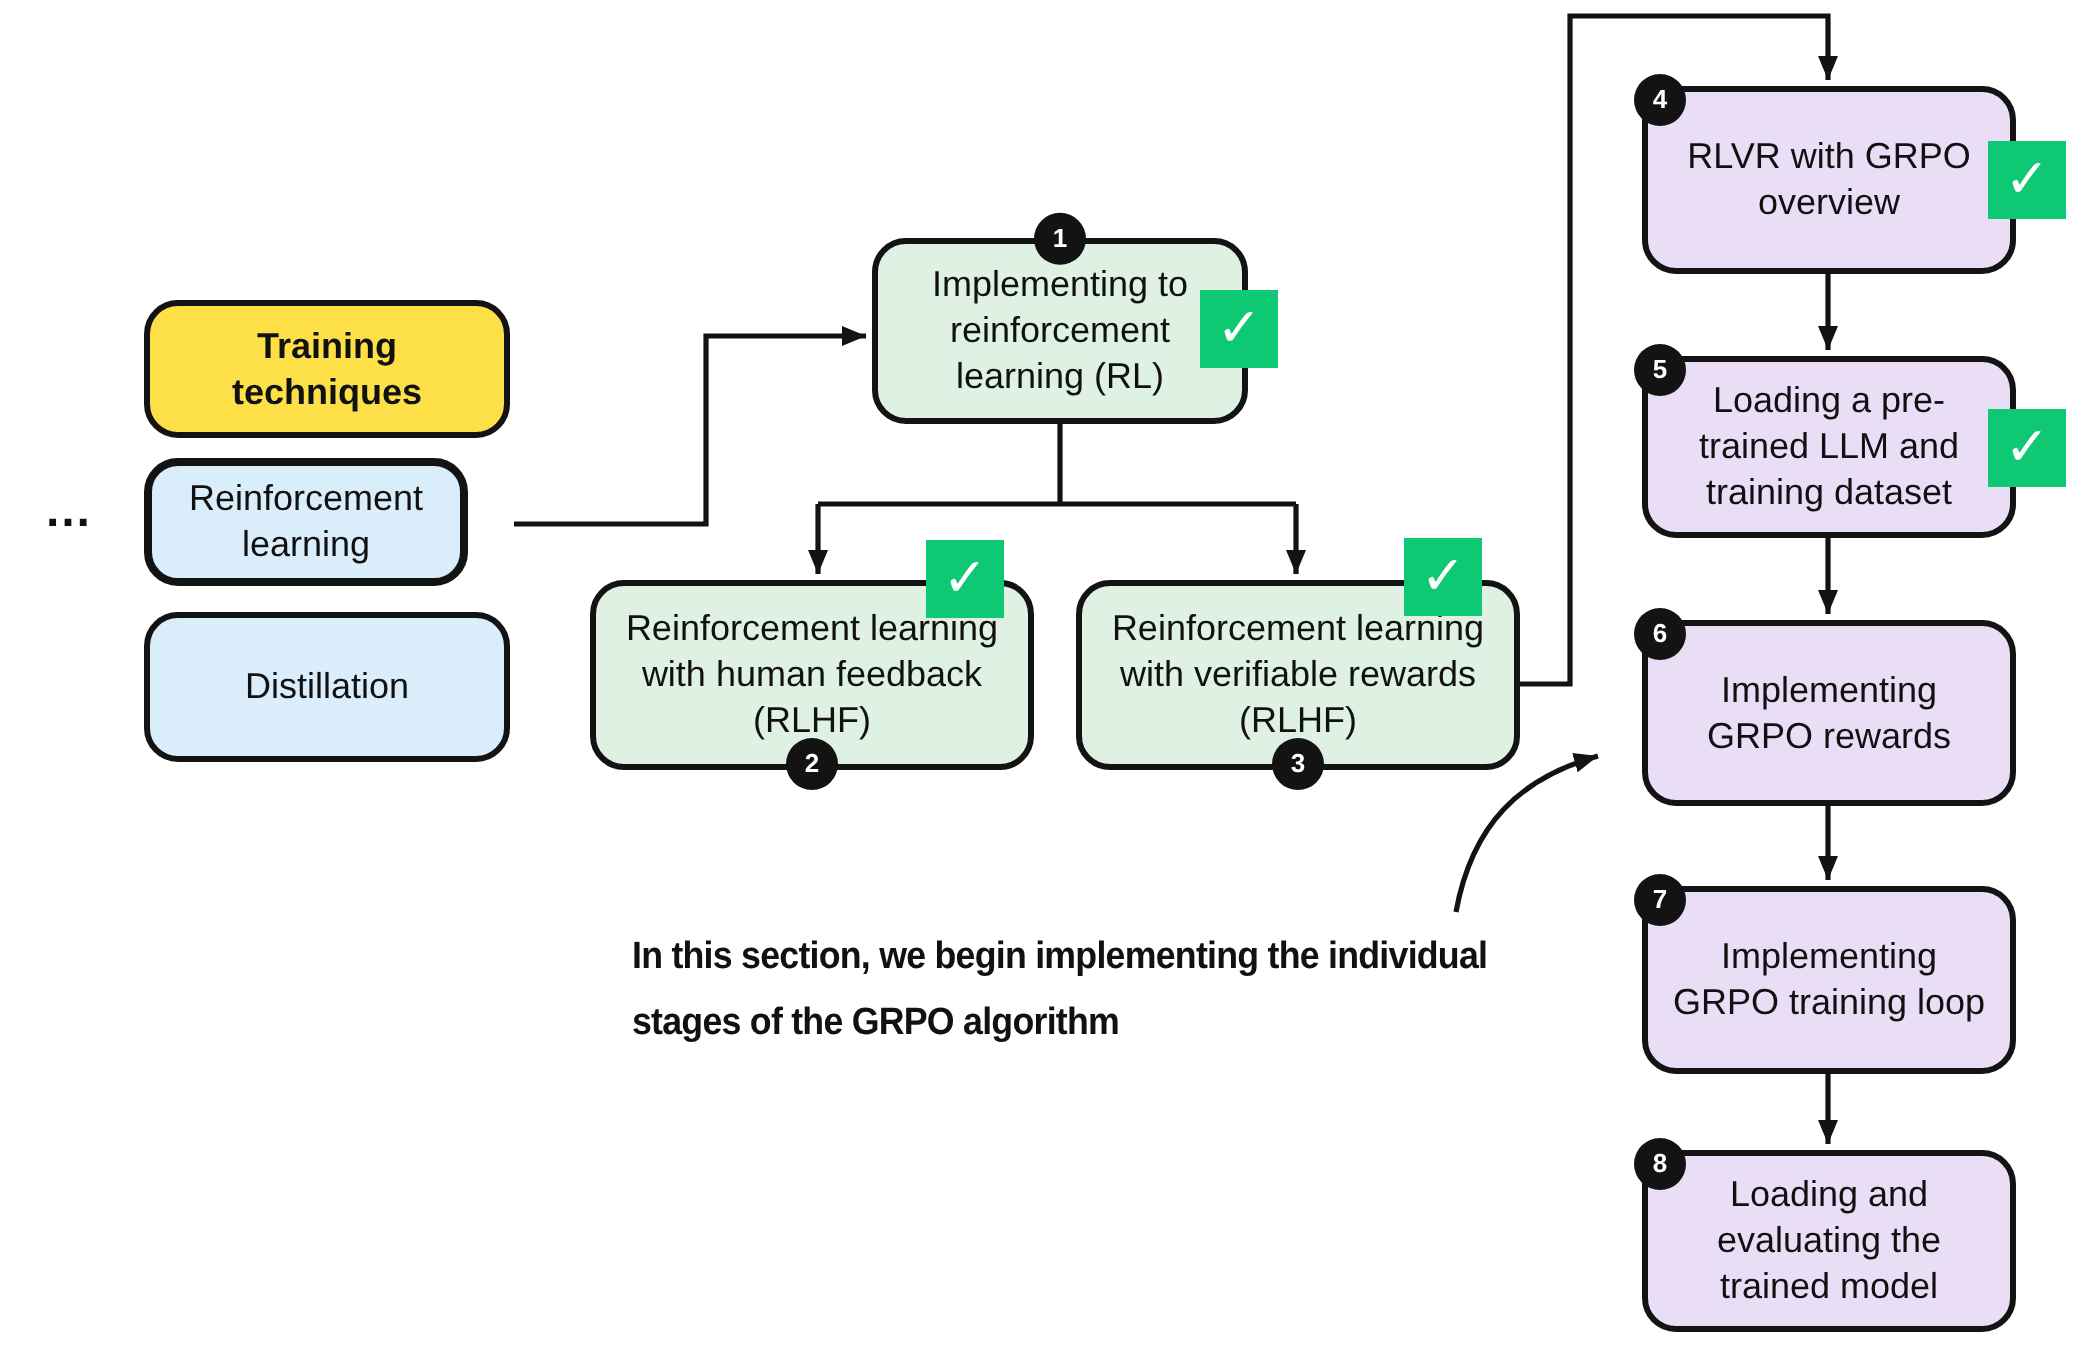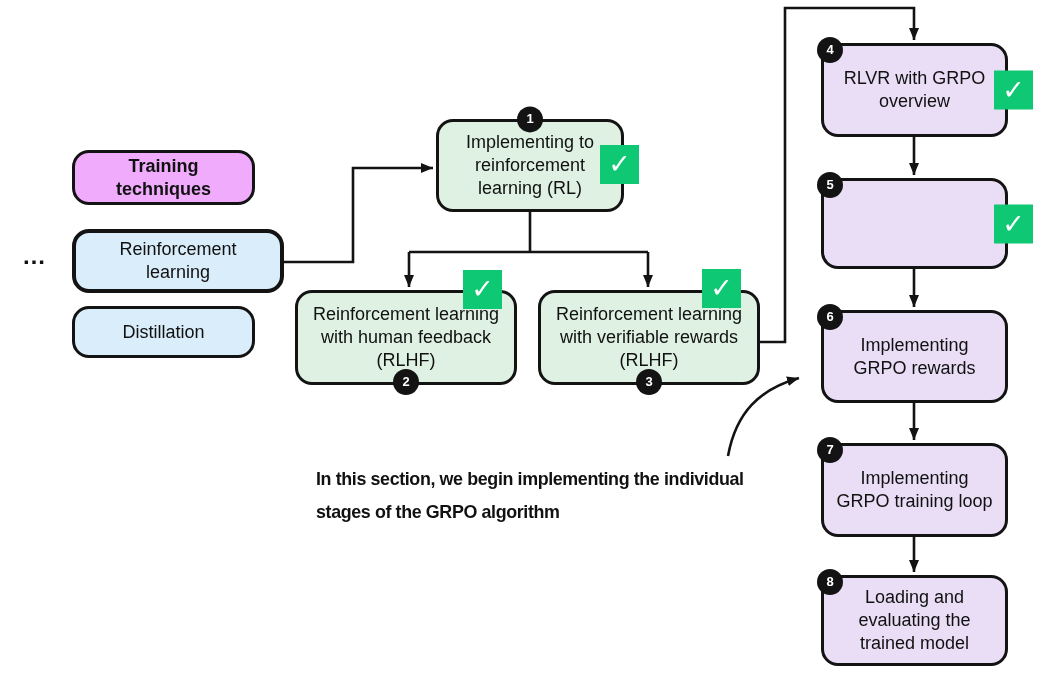--- a/index.html
+++ b/index.html
@@ -56,27 +56,27 @@
       <path d="M914,137 V175" marker-end="url(#arrow)"></path>
       <path d="M914,269 V307" marker-end="url(#arrow)"></path>
       <path d="M914,403 V440" marker-end="url(#arrow)"></path>
       <path d="M914,537 V572" marker-end="url(#arrow)"></path>
       <path d="M728,456 C736,412 760,389 799,378" marker-end="url(#arrow)"></path>
     </g>
   </svg>
 
   <div class="ellipsis" style="left:22px;top:242px;">…</div>
 
-  <div class="box blue" style="left:72px;top:150px;width:183px;height:55px;background:#f0abfc;">
+  <div class="box blue" style="left:72px;top:150px;width:183px;height:69px;background:#fde047;">
     <span>Training techniques</span>
   </div>
-  <div class="box emph" style="left:72px;top:229px;width:212px;height:64px;background:#d9edfb;">
+  <div class="box emph" style="left:72px;top:229px;width:162px;height:64px;background:#d9edfb;">
     <span>Reinforcement learning</span>
   </div>
-  <div class="box" style="left:72px;top:306px;width:183px;height:52px;background:#d9edfb;">
+  <div class="box" style="left:72px;top:306px;width:183px;height:75px;background:#d9edfb;">
     <span>Distillation</span>
   </div>
 
   <div class="box" style="left:436px;top:119px;width:188px;height:93px;background:#def1e2;">
     <span class="badge top-center">1</span>
     <span>Implementing to reinforcement learning (RL)</span>
     <span class="check" style="right:-18px;top:23px;background:#0ec873;">✓</span>
   </div>
 
   <div class="box" style="left:295px;top:290px;width:222px;height:95px;background:#def1e2;">
@@ -92,20 +92,21 @@
   </div>
 
   <div class="box" style="left:821px;top:43px;width:187px;height:94px;background:#e9def6;">
     <span class="badge top-left">4</span>
     <span>RLVR with GRPO overview</span>
     <span class="check" style="right:-28px;top:50%;transform:translateY(-50%);background:#0ec873;">✓</span>
   </div>
 
   <div class="box" style="left:821px;top:178px;width:187px;height:91px;background:#e9def6;">
     <span class="badge top-left">5</span>
+    <span>Loading a pre-trained LLM and training dataset</span>
     <span class="check" style="right:-28px;top:50%;transform:translateY(-50%);background:#0ec873;">✓</span>
   </div>
 
   <div class="box" style="left:821px;top:310px;width:187px;height:93px;background:#e9def6;">
     <span class="badge top-left">6</span>
     <span>Implementing GRPO rewards</span>
   </div>
 
   <div class="box" style="left:821px;top:443px;width:187px;height:94px;background:#e9def6;">
     <span class="badge top-left">7</span>

